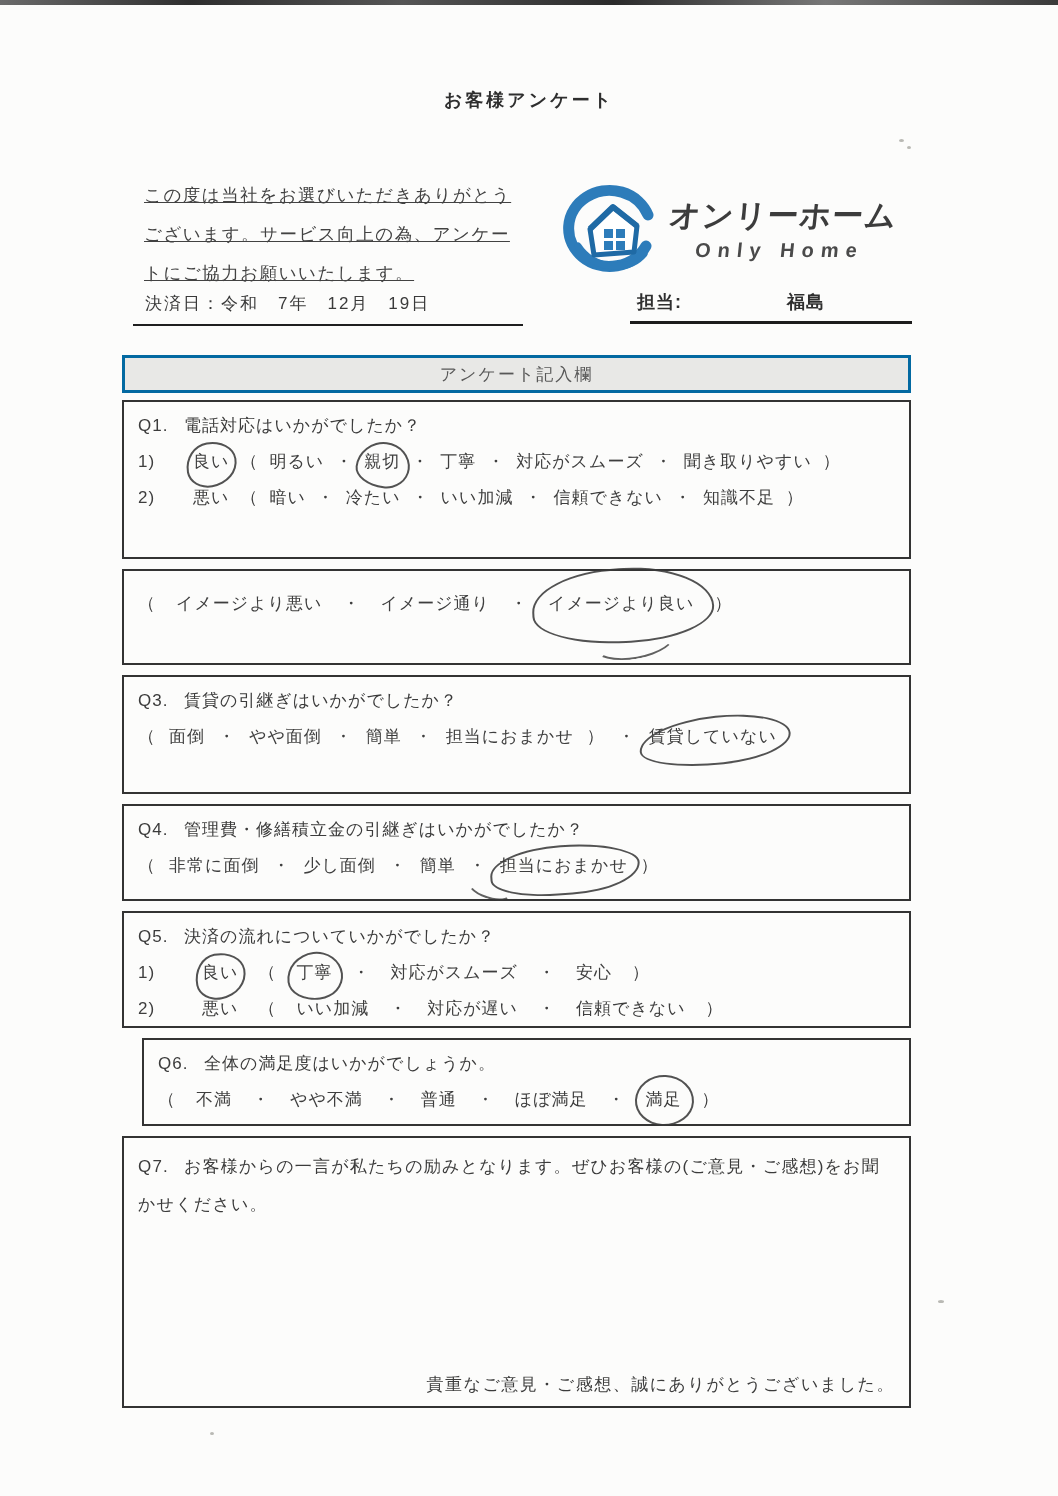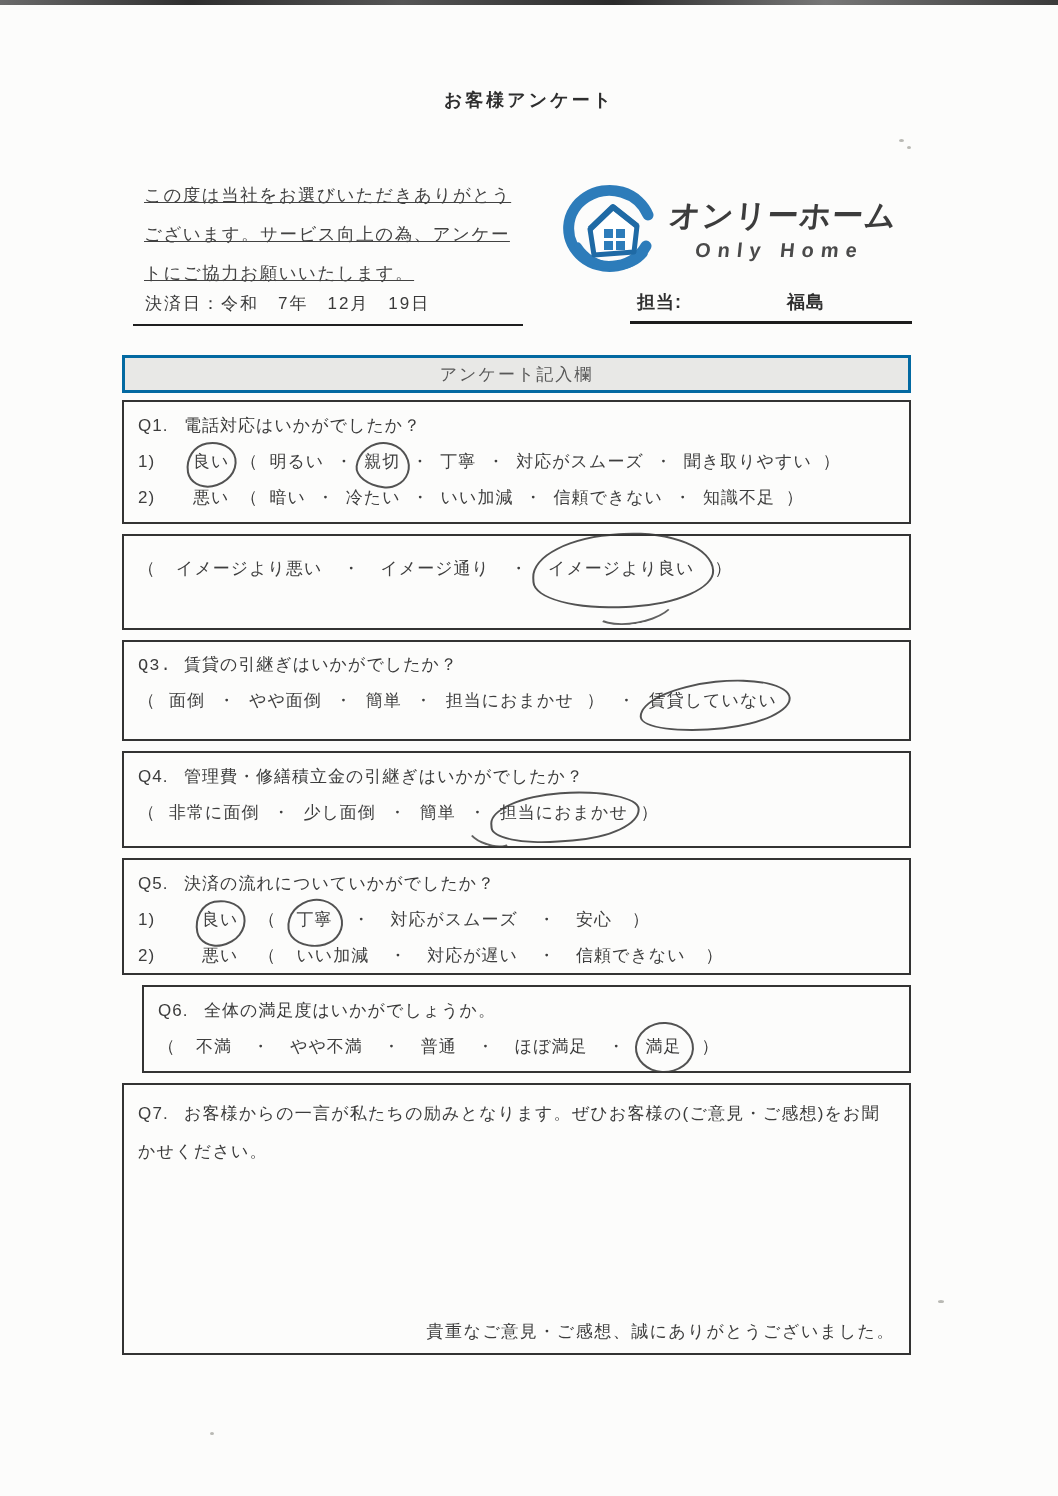--- a/index.html
+++ b/index.html
@@ -109,21 +109,21 @@
 
 <div class="staff-line">
   <span>担当:</span>
   <span>福島</span>
 </div>
 <div class="staff-underline"></div>
 
 <div class="survey">
   <div class="sheader">アンケート記入欄</div>
   <div>
-      <div class="qbox qbox1" style="height: 124px;">
+      <div class="qbox qbox1" style="height: 159px;">
         <div class="qhead"><span class="qnum">Q1.</span><span>電話対応はいかがでしたか？</span></div>
         <div class="orow gap-s">
           <span class="oprefix">1)</span>
           <span class="tok circ c-v1">良い</span>
           <span class="tok">（</span>
           <span class="tok">明るい</span>
           <span class="tok">・</span>
           <span class="tok circ c-v2">親切</span>
           <span class="tok">・</span>
           <span class="tok">丁寧</span>
@@ -153,21 +153,21 @@
         <div class="orow gap-l">
           <span class="tok">（</span>
           <span class="tok">イメージより悪い</span>
           <span class="tok">・</span>
           <span class="tok">イメージ通り</span>
           <span class="tok">・</span>
           <span class="tok circ c-v3">イメージより良い</span>
           <span class="tok">）</span>
         </div>
       </div>
-      <div class="qbox qbox3" style="height: 101px; font-family: Liberation Mono, monospace;">
+      <div class="qbox qbox3" style="height: 119px;">
         <div class="qhead"><span class="qnum">Q3.</span><span>賃貸の引継ぎはいかがでしたか？</span></div>
         <div class="orow gap-m">
           <span class="tok">（</span>
           <span class="tok">面倒</span>
           <span class="tok">・</span>
           <span class="tok">やや面倒</span>
           <span class="tok">・</span>
           <span class="tok">簡単</span>
           <span class="tok">・</span>
           <span class="tok">担当におまかせ</span>

